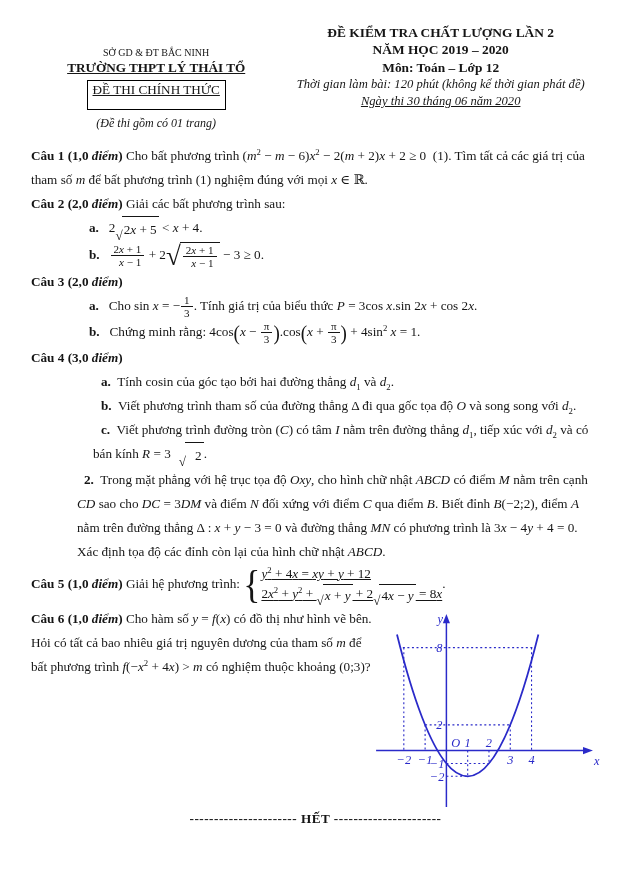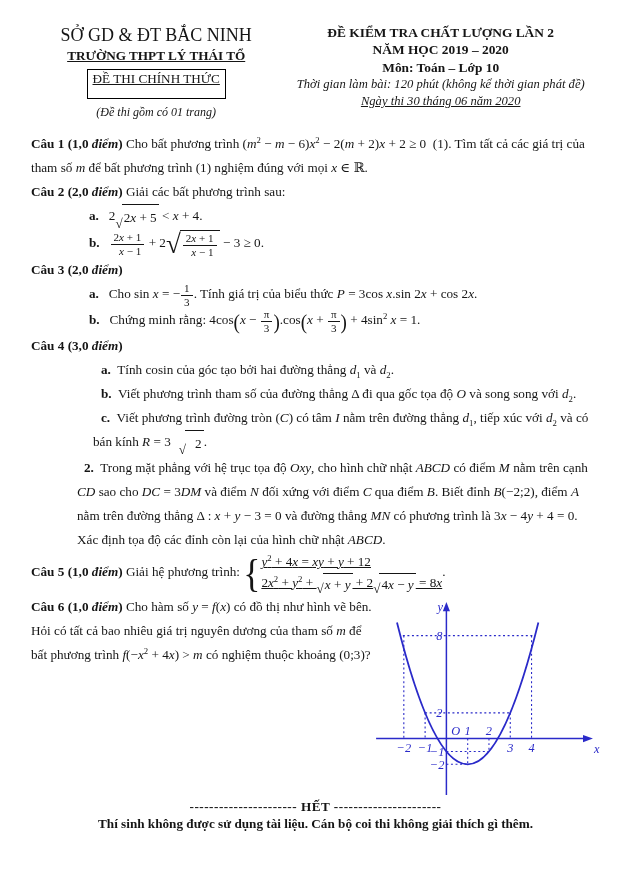--- a/index.html
+++ b/index.html
@@ -6,21 +6,21 @@
   .page{
     width:624px;height:889px;background:#fff;margin:0 auto;
     box-sizing:border-box;padding:24px 24px 0 31px;overflow:hidden;
     font-family:"Liberation Serif","DejaVu Serif",serif;
     font-size:13.2px;color:#151515;position:relative;
   }
   
   .hdr{display:flex;width:100%;}
   .hdr-left{width:44%;text-align:center;line-height:1.3;}
   .hdr-right{width:56%;text-align:center;line-height:1.3;}
-  .dept{font-size:18px;}
+  .dept{font-size:10px;margin-top:22px;}
   .school{font-weight:bold;text-decoration:underline;font-size:13.2px;}
   .official{display:inline-block;border:1px solid #000;padding:0 5px 11px 5px;
     margin-top:4px;text-decoration:underline;font-size:13.2px;}
   .pagenote{font-style:italic;font-size:12px;margin-top:6px;}
   .etitle,.eyear,.esub{font-weight:bold;font-size:13.4px;}
   .edur{font-style:italic;font-size:12.6px;}
   .edate{font-style:italic;text-decoration:underline;font-size:12.6px;}
   
   .content{margin-top:12px;}
   .content p{margin:0;line-height:1.82;}
@@ -64,21 +64,21 @@
   <div class="hdr">
     <div class="hdr-left">
       <div class="dept">SỞ GD &amp; ĐT BẮC NINH</div>
       <div class="school">TRƯỜNG THPT LÝ THÁI TỔ</div>
       <div><span class="official">ĐỀ THI CHÍNH THỨC</span></div>
       <div class="pagenote">(Đề thi gồm có 01 trang)</div>
     </div>
     <div class="hdr-right">
       <div class="etitle">ĐỀ KIỂM TRA CHẤT LƯỢNG LẦN 2</div>
       <div class="eyear">NĂM HỌC 2019 – 2020</div>
-      <div class="esub">Môn: Toán – Lớp 10</div>
+      <div class="esub">Môn: Toán – Lớp 12</div>
       <div class="edur">Thời gian làm bài: 120 phút (không kể thời gian phát đề)</div>
       <div class="edate">Ngày thi 30 tháng 06 năm 2020</div>
     </div>
   </div>
 
   <div class="content">
     <p><b>Câu 1 (1,0 <i>điểm</i>)</b> Cho bất phương trình <span class="nw">(<i>m</i><sup>2</sup> − <i>m</i> − 6)<i>x</i><sup>2</sup> − 2(<i>m</i> + 2)<i>x</i> + 2 ≥ 0&nbsp; (1)</span>. Tìm tất cả các giá trị của tham số <i>m</i> để bất phương trình (1) nghiệm đúng với mọi <i>x</i> ∈ ℝ.</p>
 
     <p><b>Câu 2 (2,0 <i>điểm</i>)</b> Giải các bất phương trình sau:</p>
     <p class="ind1"><b>a.</b>&nbsp;&nbsp; 2<span class="sqrt">
@@ -160,16 +160,15 @@
             <text x="73" y="161" text-anchor="end">−1</text>
             <text x="73" y="174" text-anchor="end">−2</text>
           </g>
         </svg>
       </div>
     </div>
   </div>
 
   <div class="footer">
     <div class="endline">---------------------- HẾT ----------------------</div>
-    <div class="note">Thí sinh không được sử dụng tài liệu. Cán bộ coi thi không giải thích gì thêm.</div>
   </div>
 
 </div>
 
 </body></html>

